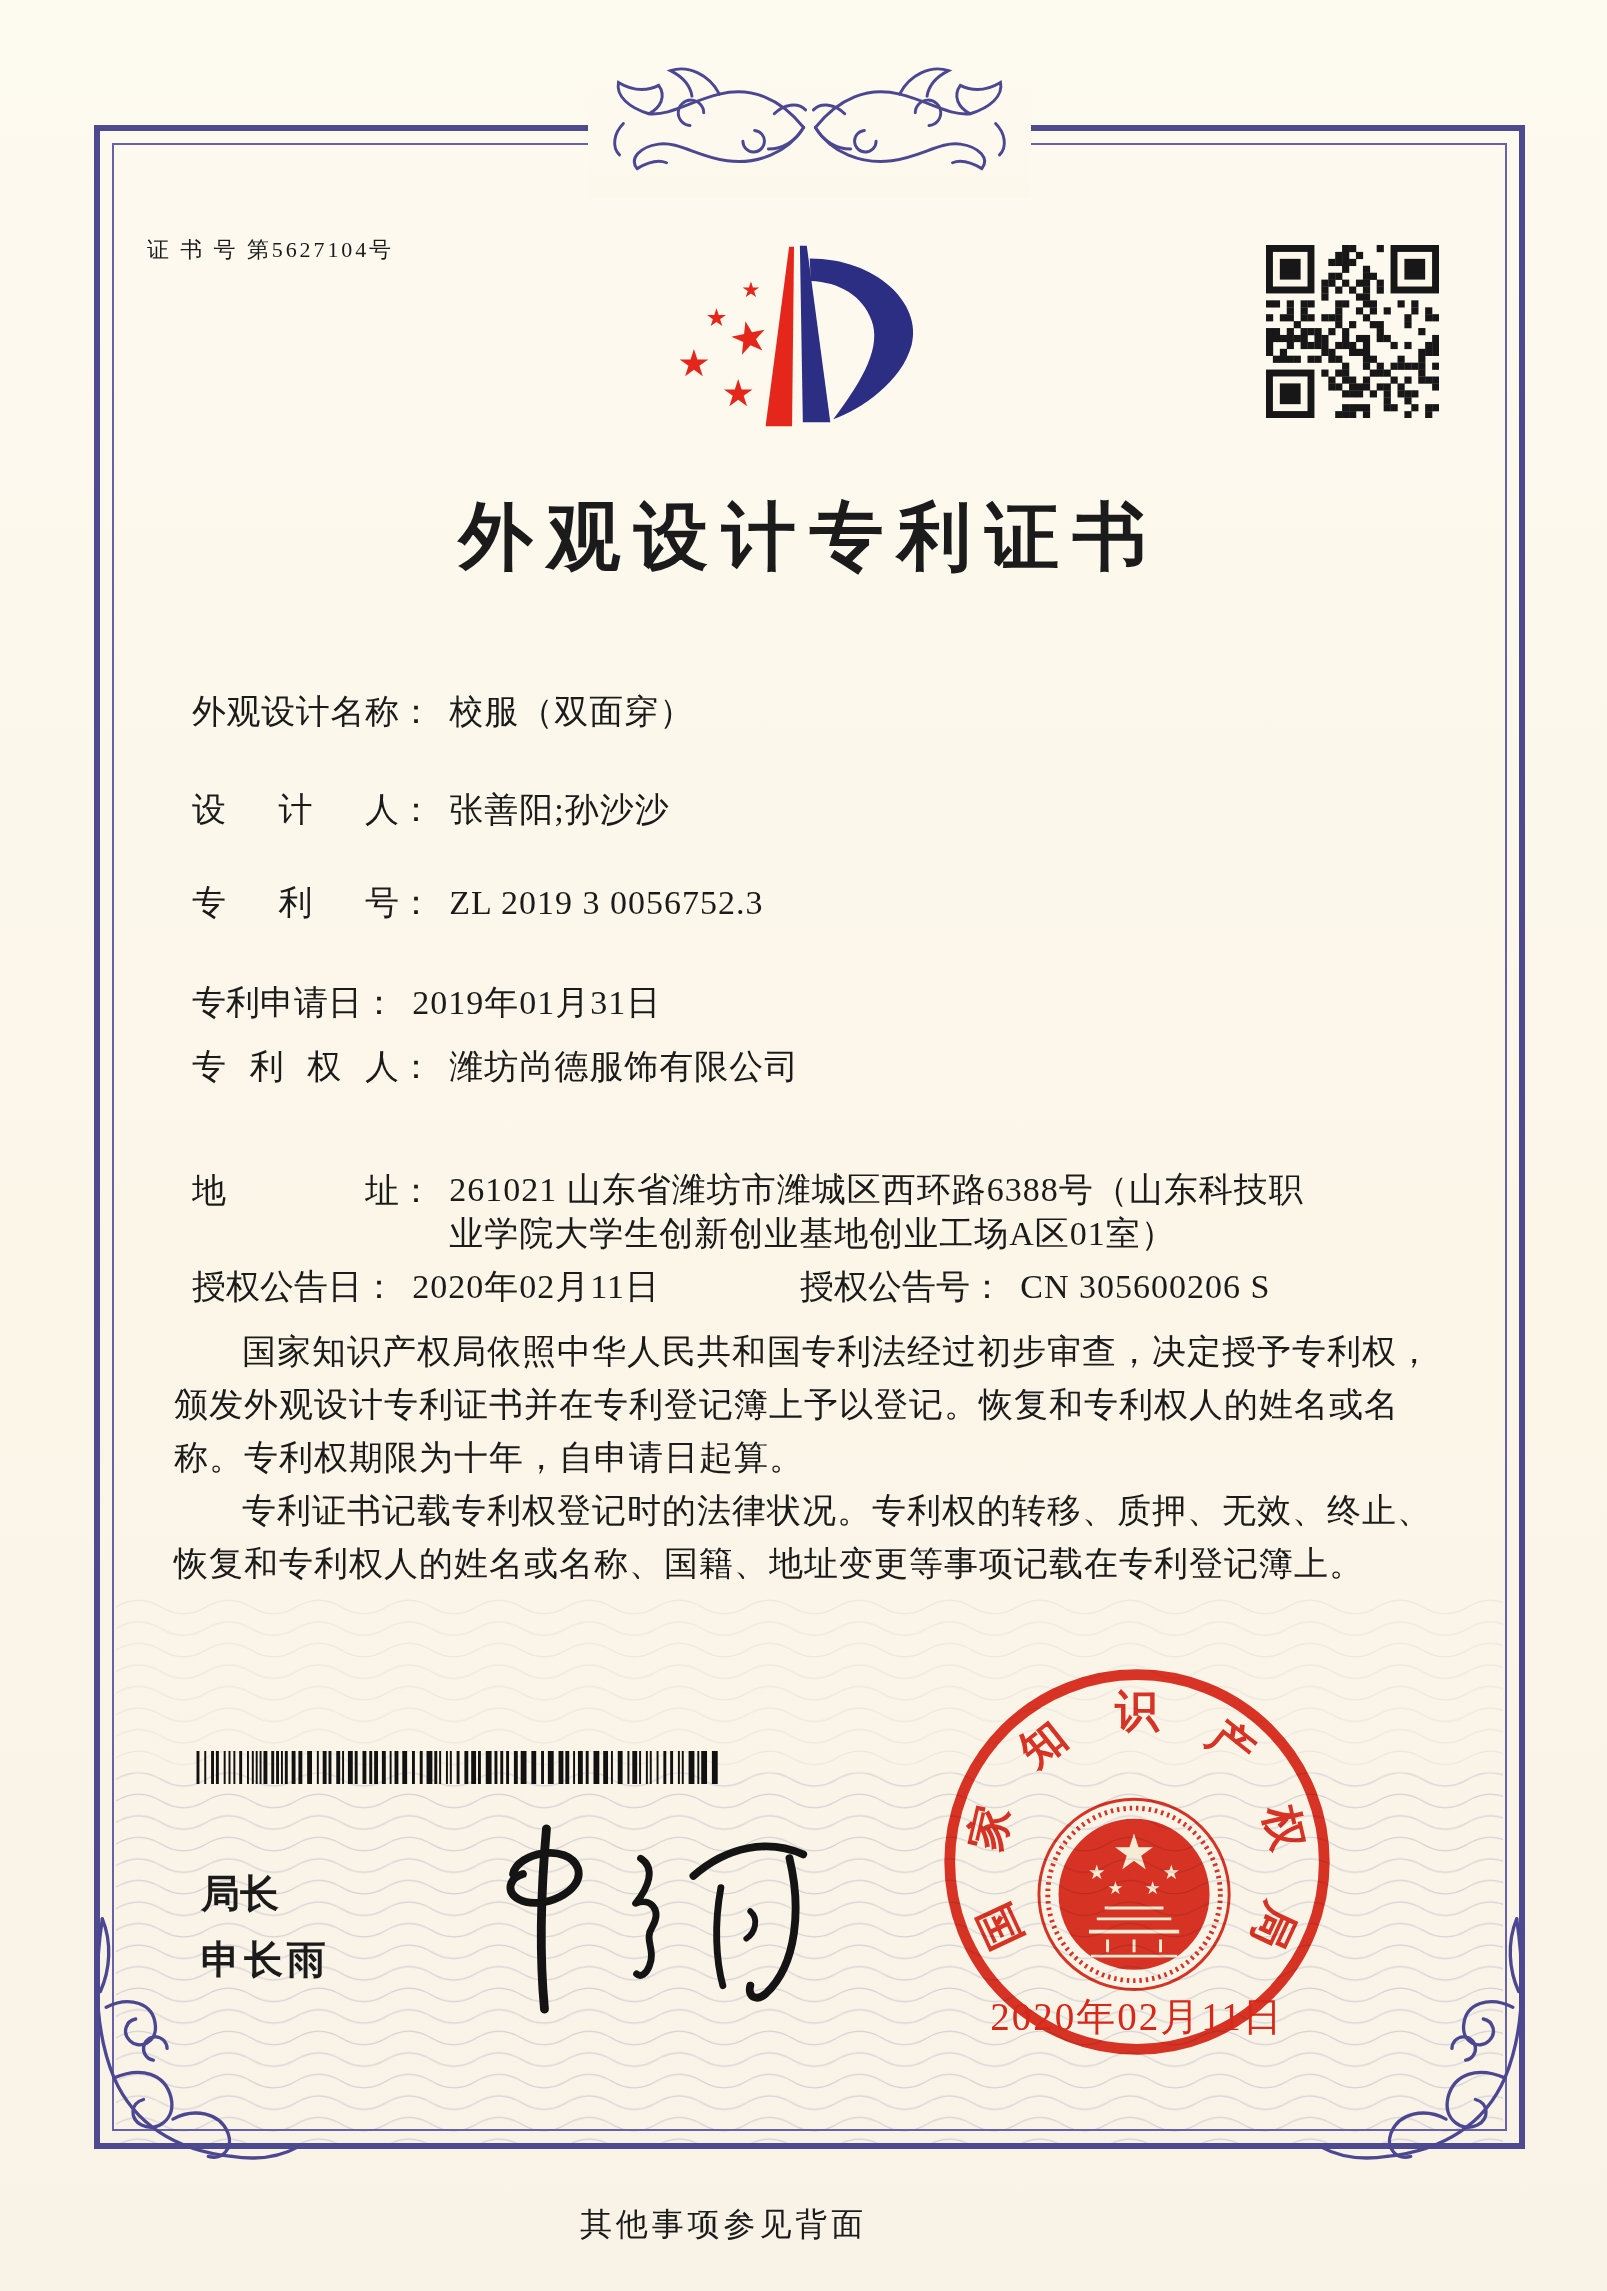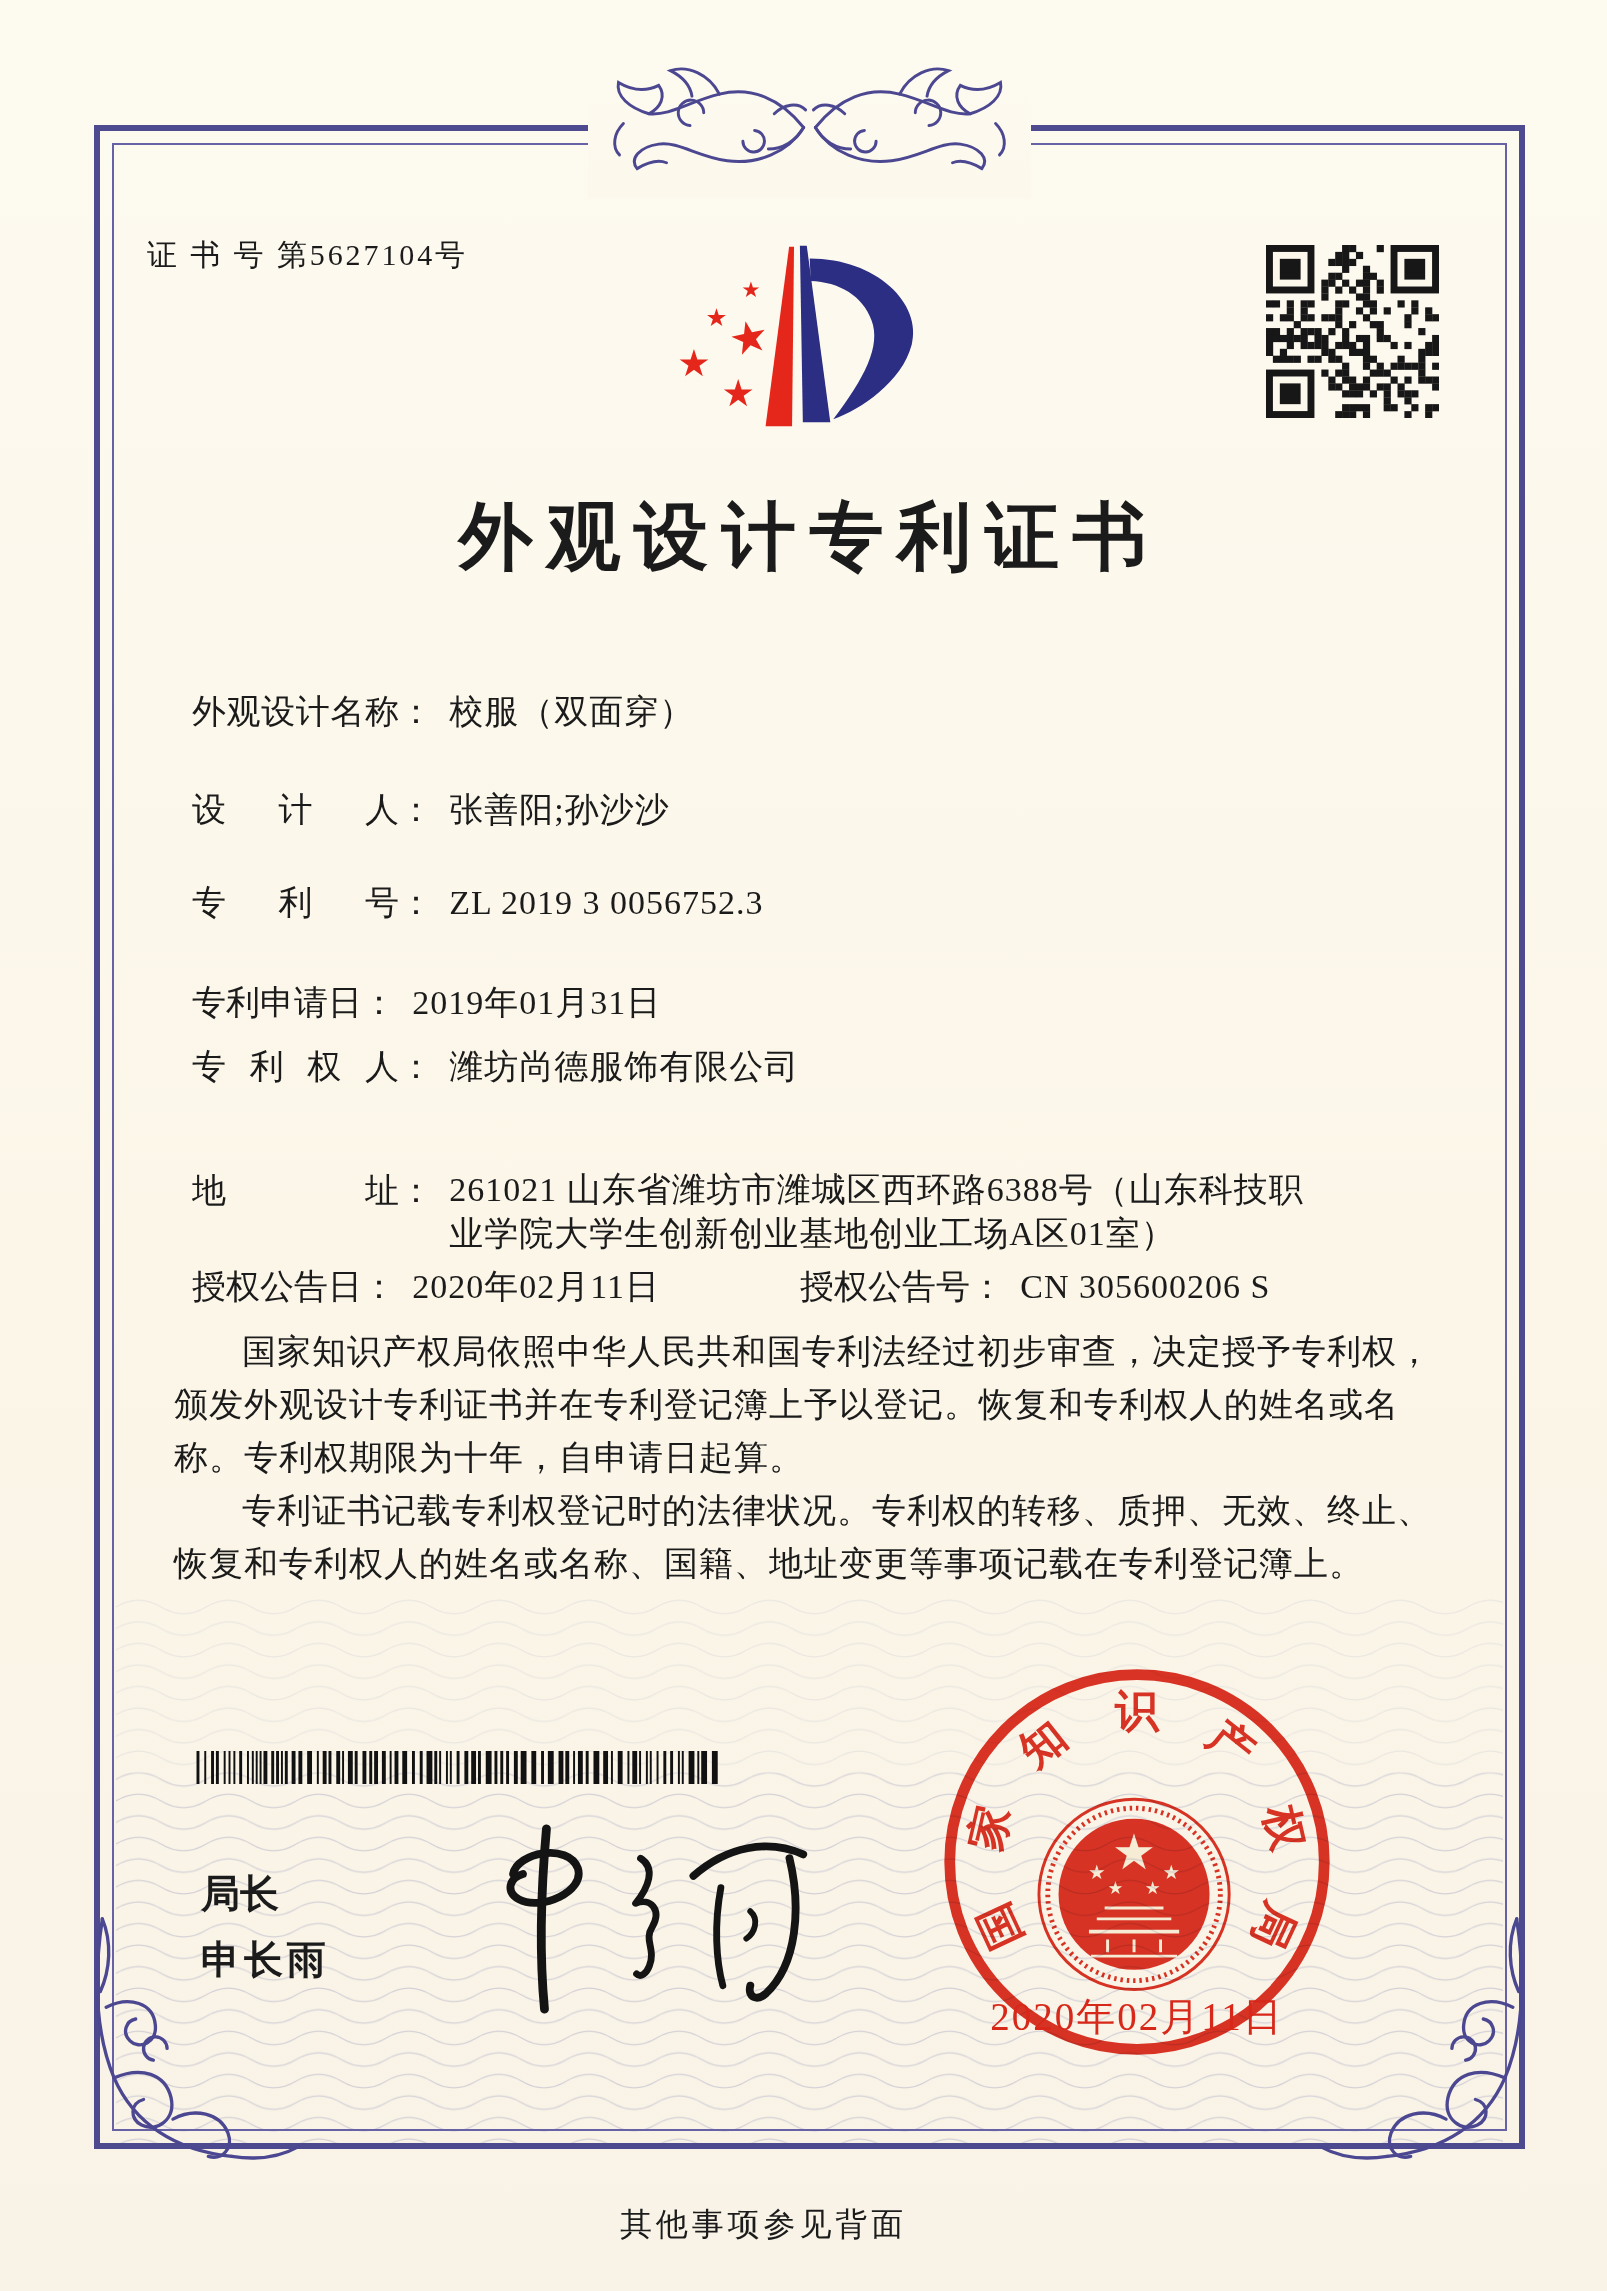--- a/index.html
+++ b/index.html
@@ -11,21 +11,21 @@
                 border:6.9px solid #4e4a90;z-index:2;}
   .border-inner{position:absolute;left:112px;top:143px;right:100px;bottom:161px;
                 border:2px solid #6662a5;z-index:2;}
   .ornament-top{position:absolute;left:588px;top:55px;width:443px;height:143px;
                 background:linear-gradient(180deg,#fdfaf0,#fcf8ec);z-index:3;}
   .ornament-bl{position:absolute;left:65px;top:1913px;width:265px;height:265px;z-index:3;}
   .ornament-br{position:absolute;right:53px;top:1913px;width:265px;height:265px;z-index:3;transform:scaleX(-1);}
   
   .watermark{position:absolute;left:116px;right:104px;top:1596px;height:547px;z-index:1;}
   
-  .cert-number{position:absolute;left:147px;top:235px;font-size:30px;letter-spacing:2.9px;z-index:4;}
+  .cert-number{position:absolute;left:147px;top:235px;font-size:22px;letter-spacing:2.9px;z-index:4;}
   .logo{position:absolute;left:643px;top:231px;width:304px;height:210px;z-index:4;}
   .qr{position:absolute;left:1266px;top:245px;width:173px;height:173px;z-index:4;}
   .title{position:absolute;left:94px;right:82px;top:488px;margin:0;text-align:center;
          font-size:74px;font-weight:700;letter-spacing:13.7px;z-index:4;}
   
   .field{position:absolute;left:192px;width:1255px;font-size:34px;z-index:4;white-space:nowrap;}
   .flabel{display:inline-block;vertical-align:top;}
   .jz{width:207px;text-align:justify;text-align-last:justify;}
   .colon{display:inline-block;}
   .fvalue{display:inline-block;margin-left:7.8px;letter-spacing:1px;}
@@ -46,21 +46,21 @@
   .seal{position:absolute;left:936px;top:1661px;width:402px;height:402px;z-index:4;
         mix-blend-mode:multiply;opacity:.95;}
   .seal-char{position:absolute;left:50%;top:50%;width:49px;height:49px;margin:0;
              line-height:49px;text-align:center;font-size:44px;font-weight:700;color:#dc2a1b;
              transform-origin:center;}
   .seal-date{position:absolute;left:936px;top:1990px;width:402px;text-align:center;
              font-size:39px;color:#d7281a;letter-spacing:2px;z-index:5;}
   .page-number{position:absolute;left:94px;width:1166px;top:2094px;text-align:center;
                font-size:28px;letter-spacing:2px;z-index:4;}
   .back-note{position:absolute;left:0;width:1447px;top:2203px;text-align:center;
-             font-size:32px;letter-spacing:3.9px;z-index:4;padding-left:40px;}
+             font-size:32px;letter-spacing:3.9px;z-index:4;}
 </style>
 </head>
 <body>
 
 <div class="page">
 
   <div class="watermark">
     <svg width="100%" height="100%" viewBox="0 0 1416 558">
       <defs>
         <pattern id="wave" width="92" height="22" patternUnits="userSpaceOnUse">

